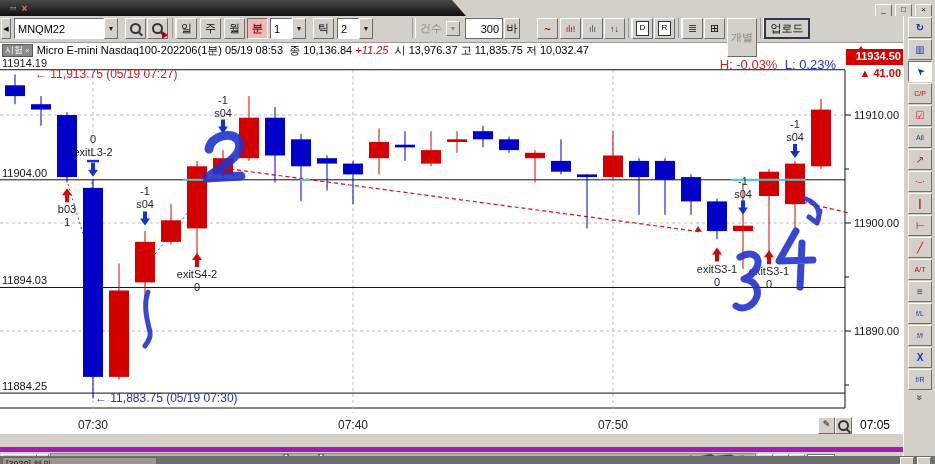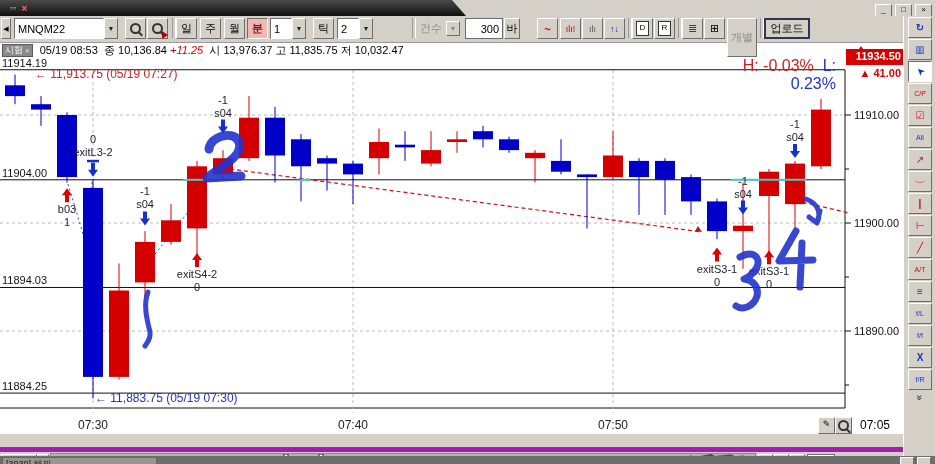--- a/index.html
+++ b/index.html
@@ -29,21 +29,21 @@
   .mag{width:7px;height:7px;border:2px solid #333;border-radius:50%;position:relative;display:inline-block;}
   .mag:after{content:'';position:absolute;width:5px;height:2px;background:#333;right:-4px;bottom:-3px;transform:rotate(45deg);}
   .mag-red:before{content:'';position:absolute;border:4px solid transparent;border-left:6px solid #c00;left:8px;top:6px;}
   .ic-doc{width:11px;height:13px;border:1px solid #333;background:#fff;font-size:8px;line-height:12px;text-align:center;}
   .gray-txt{color:#8b8b8b;}
   
   .headrow{left:0;top:42px;width:845px;height:16px;background:#fff;z-index:20;display:flex;align-items:center;}
   .tag-chip{background:#8a8a8a;color:#fff;border:1px solid #5a5a5a;font-size:9px;padding:0 2px;margin:0 4px 0 2px;
             display:flex;align-items:center;height:11px;}
   .tag-x{color:#ffdcdc;margin-left:2px;font-size:8px;}
-  .hl-pct{top:57px;left:700px;width:136px;text-align:right;z-index:20;font-size:16px;background:transparent;}
+  .hl-pct{top:57px;left:700px;width:136px;text-align:right;z-index:20;font-size:13px;background:transparent;}
   .pricebox{left:846px;top:49px;width:57px;height:16px;background:#d60000;color:#fff;font-weight:bold;
             text-align:right;padding:1px 2px 4px 0;box-sizing:border-box;z-index:20;font-size:11px;}
   .pricechg{left:846px;top:67px;width:55px;text-align:right;color:#d60000;z-index:20;font-size:11px;font-weight:bold;}
   .range-arrow{left:857px;top:42px;width:0;height:0;border:4px solid transparent;border-bottom:6px solid #d60000;z-index:20;}
   
   .main{left:0;top:42px;width:903px;height:392px;background:#fff;z-index:1;}
   
   .sidebar{left:903px;top:16px;width:32px;height:440px;background:#d4d0c8;z-index:30;
            border-left:1px solid #fff;display:flex;flex-direction:column;align-items:center;}
   .sbtn{width:24px;height:21px;margin-top:1px;background:#d4d0c8;border:1px solid;
@@ -294,21 +294,21 @@
         <path d="M796,231 L779,261 L813,260 M802,243 L800,287" stroke="#2233cc" stroke-width="7" fill="none" stroke-linecap="round" stroke-linejoin="round" opacity="0.9"></path>
         <path d="M806,199 C817,203 822,212 817,223 M817,223 L809,217 M817,223 L820,211" stroke="#2233cc" stroke-width="5" fill="none" stroke-linecap="round" stroke-linejoin="round" opacity="0.9"></path>
       </svg>
   </div>
 
   <div class="abs headrow">
     <span class="tag-chip">
         <span>시험</span>
         <span class="tag-x">×</span>
       </span>
-    &nbsp;
+    <span>Micro E-mini Nasdaq100-202206(1분)</span>&nbsp;
     <span>05/19 08:53</span>&nbsp;&nbsp;
     <span>종</span>&nbsp;
     <span>10,136.84</span>&nbsp;
     <span style="color:#d60000;font-style:italic;">+11.25</span>&nbsp;&nbsp;
     <span>시</span>&nbsp;
     <span>13,976.37</span>&nbsp;
     <span>고</span>&nbsp;
     <span>11,835.75</span>&nbsp;
     <span>저</span>&nbsp;
     <span>10,032.47</span>

